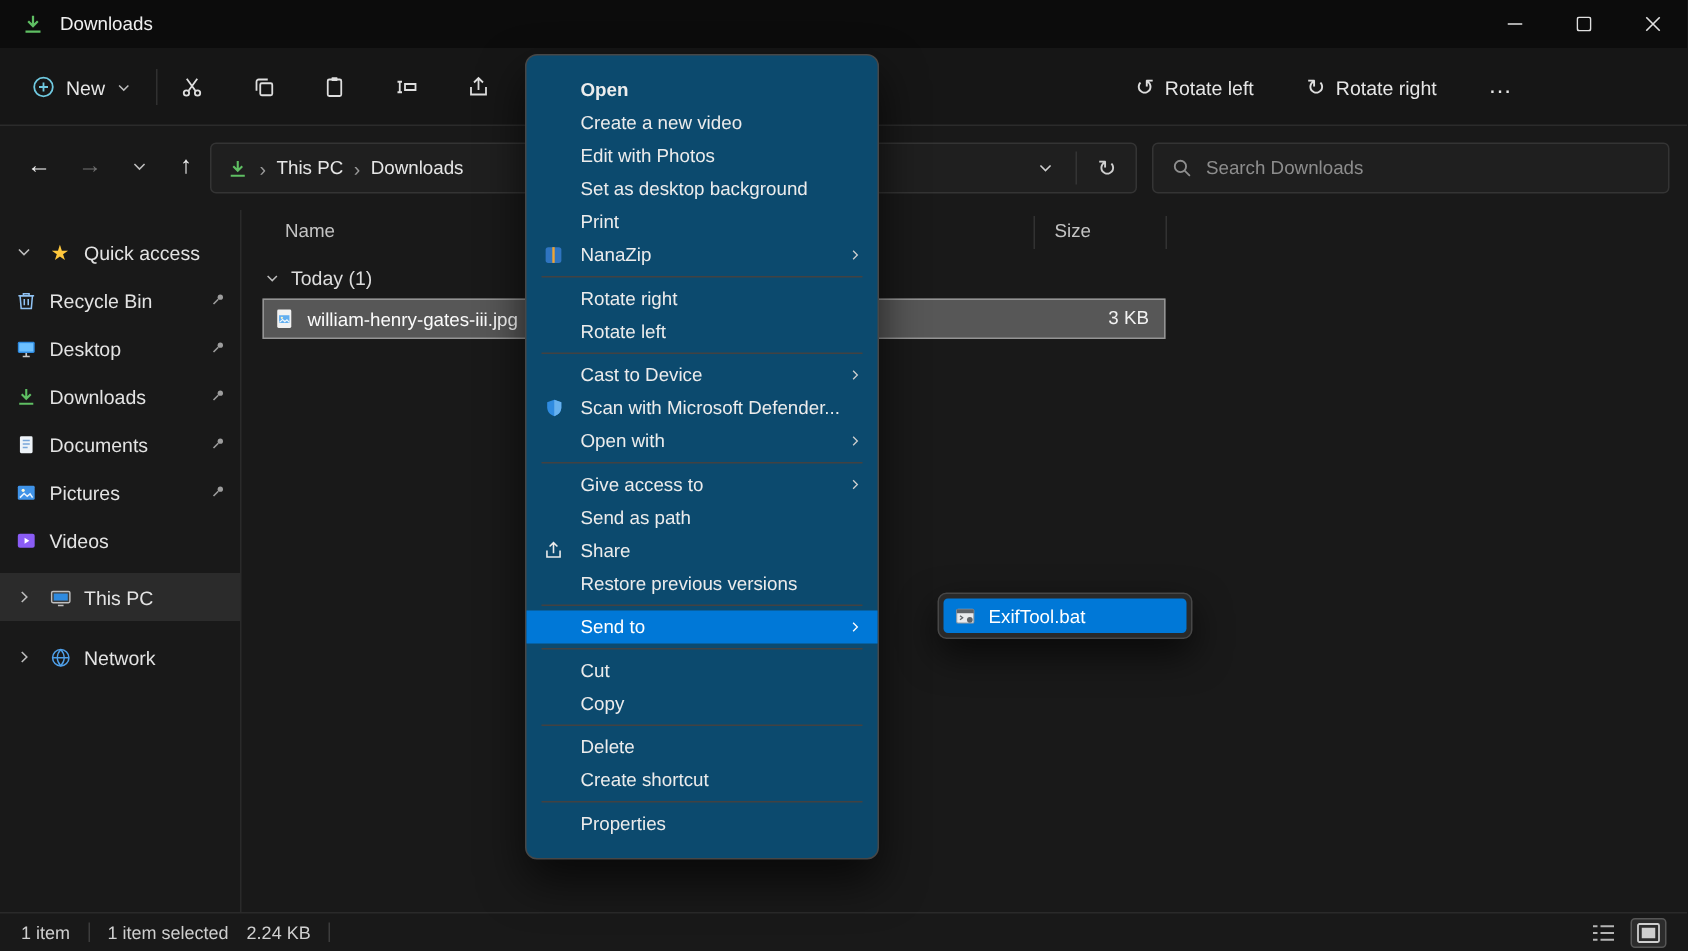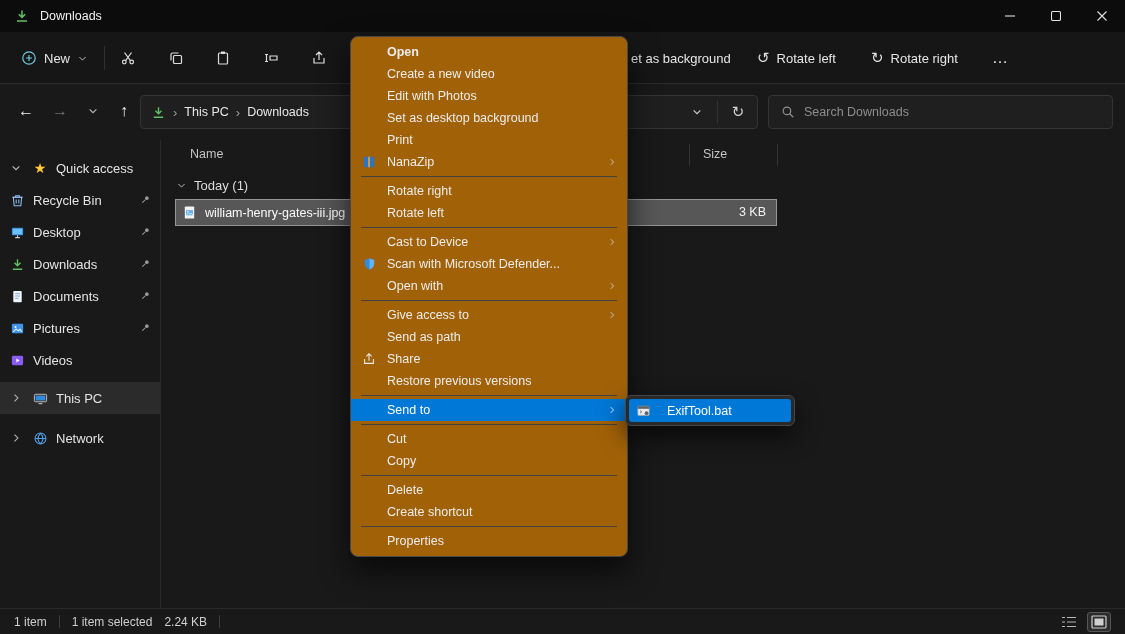--- a/index.html
+++ b/index.html
@@ -56,35 +56,35 @@
   .ch-size{position:absolute;left:542px;top:7px}
   .ch-div{position:absolute;top:4px;width:1px;height:22px;background:#323232}
   .group-row{position:absolute;left:161px;top:172px;height:26px;display:flex;align-items:center;
     gap:7px;padding-left:15px;color:#dcdcdc;font-size:13px}
   .group-chev{color:#bdbdbd;display:flex}
   .file-row{position:absolute;left:175px;top:199px;width:602px;height:27px;background:#575757;
     border:1px solid #949494;display:flex;align-items:center;padding-left:6px;gap:8px;font-size:12.5px;color:#fbfbfb}
   .file-size{position:absolute;right:10px;top:5px;color:#f2f2f2}
 
   
-  .menu{position:absolute;left:350px;top:36px;width:278px;background:#a16207;border:1px solid #474747;
-    border-radius:8px;padding:4px 0;z-index:50;box-shadow:0 14px 30px rgba(0,0,0,.65);font-size:12.5px}
+  .menu{position:absolute;left:350px;top:36px;width:236px;background:#0c4a6e;border:1px solid #474747;
+    border-radius:8px;padding:12px 0;z-index:50;box-shadow:0 14px 30px rgba(0,0,0,.65);font-size:12.5px}
   .mi{height:22px;display:flex;align-items:center;padding-right:6px;color:#ececec}
   .mi-icon{flex:0 0 36px;display:flex;align-items:center;justify-content:center}
   .mi-label{flex:1;white-space:nowrap;overflow:hidden}
   .mi-arrow{width:18px;display:flex;justify-content:center;color:#cfcfcf}
   .mi.bold .mi-label{font-weight:bold}
   .mi.hl{background:#0078d7;color:#fff}
   .mi.hl .mi-arrow{color:#fff}
   .msep{height:1px;background:#424242;margin:3px 10px}
 
   
   .submenu{position:absolute;left:625px;top:395px;width:170px;background:#292929;border:1px solid #474747;
     border-radius:6px;padding:3px;z-index:60;box-shadow:0 10px 24px rgba(0,0,0,.65);font-size:12.5px}
-  .smi{height:23px;display:flex;align-items:center;gap:16px;padding:0 7px;border-radius:3px;color:#ececec}
+  .smi{height:23px;display:flex;align-items:center;gap:8px;padding:0 7px;border-radius:3px;color:#ececec}
   .smi.hl{background:#0078d7;color:#fff}
 
   
   .statusbar{position:absolute;left:0;bottom:0;width:1125px;height:26px;background:#191919;
     border-top:1px solid #2a2a2a;display:flex;align-items:center;padding:0 14px;gap:12px;font-size:12px;color:#cfcfcf}
   .st-div{width:1px;height:13px;background:#3c3c3c}
   .view-btns{margin-left:auto;display:flex;gap:6px;align-items:center}
   .vb{width:24px;height:20px;display:flex;align-items:center;justify-content:center;border-radius:3px}
   .vb.active{border:1px solid #565656;background:#2c2c2c}
 </style>
@@ -198,23 +198,20 @@
     </div>
     <div class="cb-item" style="left:302px">
       <span class="cb-ico">
         <svg width="16" height="16" viewBox="0 0 16 16">
             <g fill="none" stroke="currentColor" stroke-width="1.2">
               <path d="M8 10V2.5M5 5l3-3 3 3M3 8v5h10V8"></path>
             </g>
           </svg>
       </span>
     </div>
-    <div class="cb-item" style="left:622px">
-      <span>et as background</span>
-    </div>
     <div class="cb-item" style="left:748px">
       <span class="cb-ico" style="font-size:15px">↺</span>
       <span>Rotate left</span>
     </div>
     <div class="cb-item" style="left:862px">
       <span class="cb-ico" style="font-size:15px">↻</span>
       <span>Rotate right</span>
     </div>
     <div class="cb-item" style="left:983px">
       <span style="font-size:16px;letter-spacing:1px">…</span>

